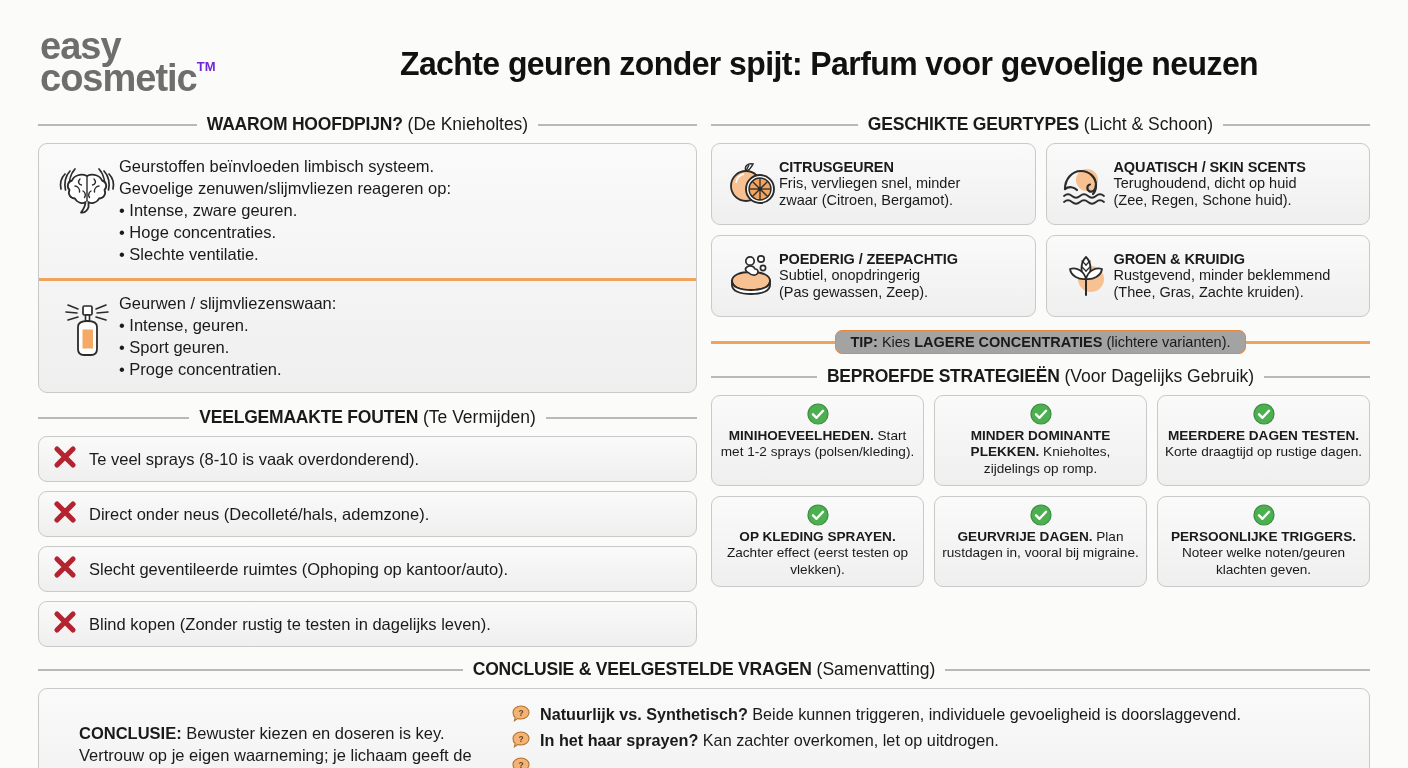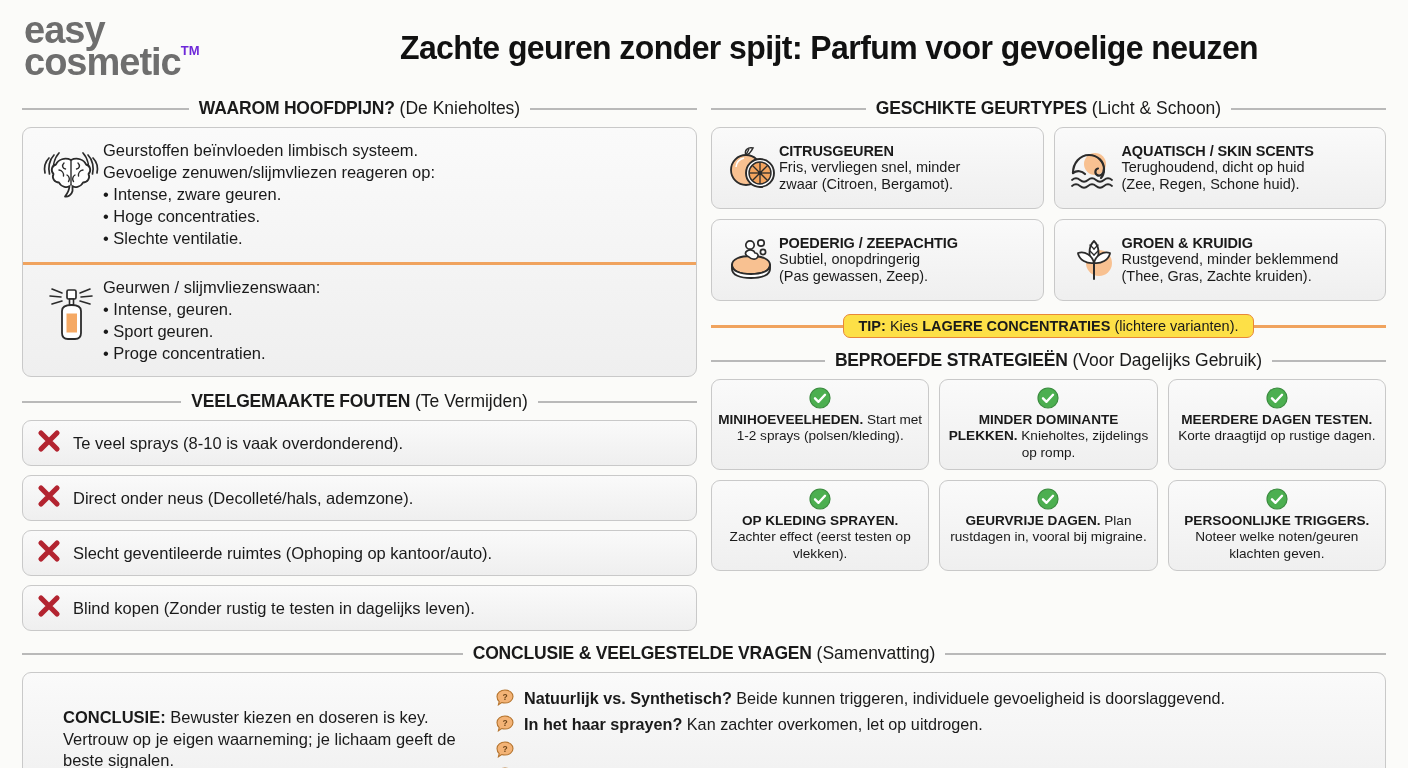--- a/index.html
+++ b/index.html
@@ -3,21 +3,21 @@
 <meta charset="utf-8">
 <style>
   * { box-sizing: border-box; margin: 0; padding: 0; }
   html, body {
     width: 1408px; height: 768px;
     background: #fbfbf9;
     font-family: "Liberation Sans", sans-serif;
     color: #1a1a1a;
     overflow: hidden;
   }
-  .page { position: relative; width: 1408px; height: 768px; padding: 0; }
+  .page { position: relative; width: 1408px; height: 768px; padding: 16px; }
 
   
   .header { display: flex; align-items: center; height: 94px; padding: 0 24px; }
   .logo { width: 250px; flex: 0 0 250px; line-height: 0.84; }
   .logo-l1 { font-size: 38px; font-weight: 700; color: #6e6e6e; letter-spacing: -1px; }
   .logo-l2 { font-size: 38px; font-weight: 700; color: #6e6e6e; letter-spacing: -1px; position: relative; display: inline-block; }
   .logo-tm { font-size: 13px; font-weight: 700; color: #6d28d9; vertical-align: super; position: relative; top: -14px; }
   .main-title {
     flex: 1; text-align: center; font-size: 34px; font-weight: 700;
     letter-spacing: -0.6px; transform: scaleX(0.94); transform-origin: center;
@@ -53,21 +53,21 @@
   .scent-card { display: flex; align-items: center; padding: 9px 11px; min-height: 82px; }
   .scent-ico { flex: 0 0 56px; display: flex; align-items: center; justify-content: center; }
   .scent-body { min-width: 0; }
   .scent-title { font-size: 14.5px; font-weight: 700; letter-spacing: -0.1px; }
   .scent-desc { font-size: 14.5px; line-height: 1.2; }
 
   
   .tip-wrap { position: relative; display: flex; align-items: center; justify-content: center; margin-top: 11px; height: 28px; }
   .tip-line { position: absolute; left: 0; right: 0; top: 13px; height: 3px; background: #f0a35e; }
   .tip-badge {
-    position: relative; background: #fde047; border: 1.5px solid #e8873a;
+    position: relative; background: #a3a3a3; border: 1.5px solid #e8873a;
     border-radius: 7px; padding: 3px 14px; font-size: 14.5px; white-space: nowrap;
   }
   .tip-badge b { font-weight: 700; }
 
   
   .mistake { display: flex; align-items: center; gap: 12px; padding: 8px 14px; margin-bottom: 9px; min-height: 40px; }
   .mistake:last-child { margin-bottom: 0; }
   .mistake .txt { font-size: 16.5px; }
 
   

